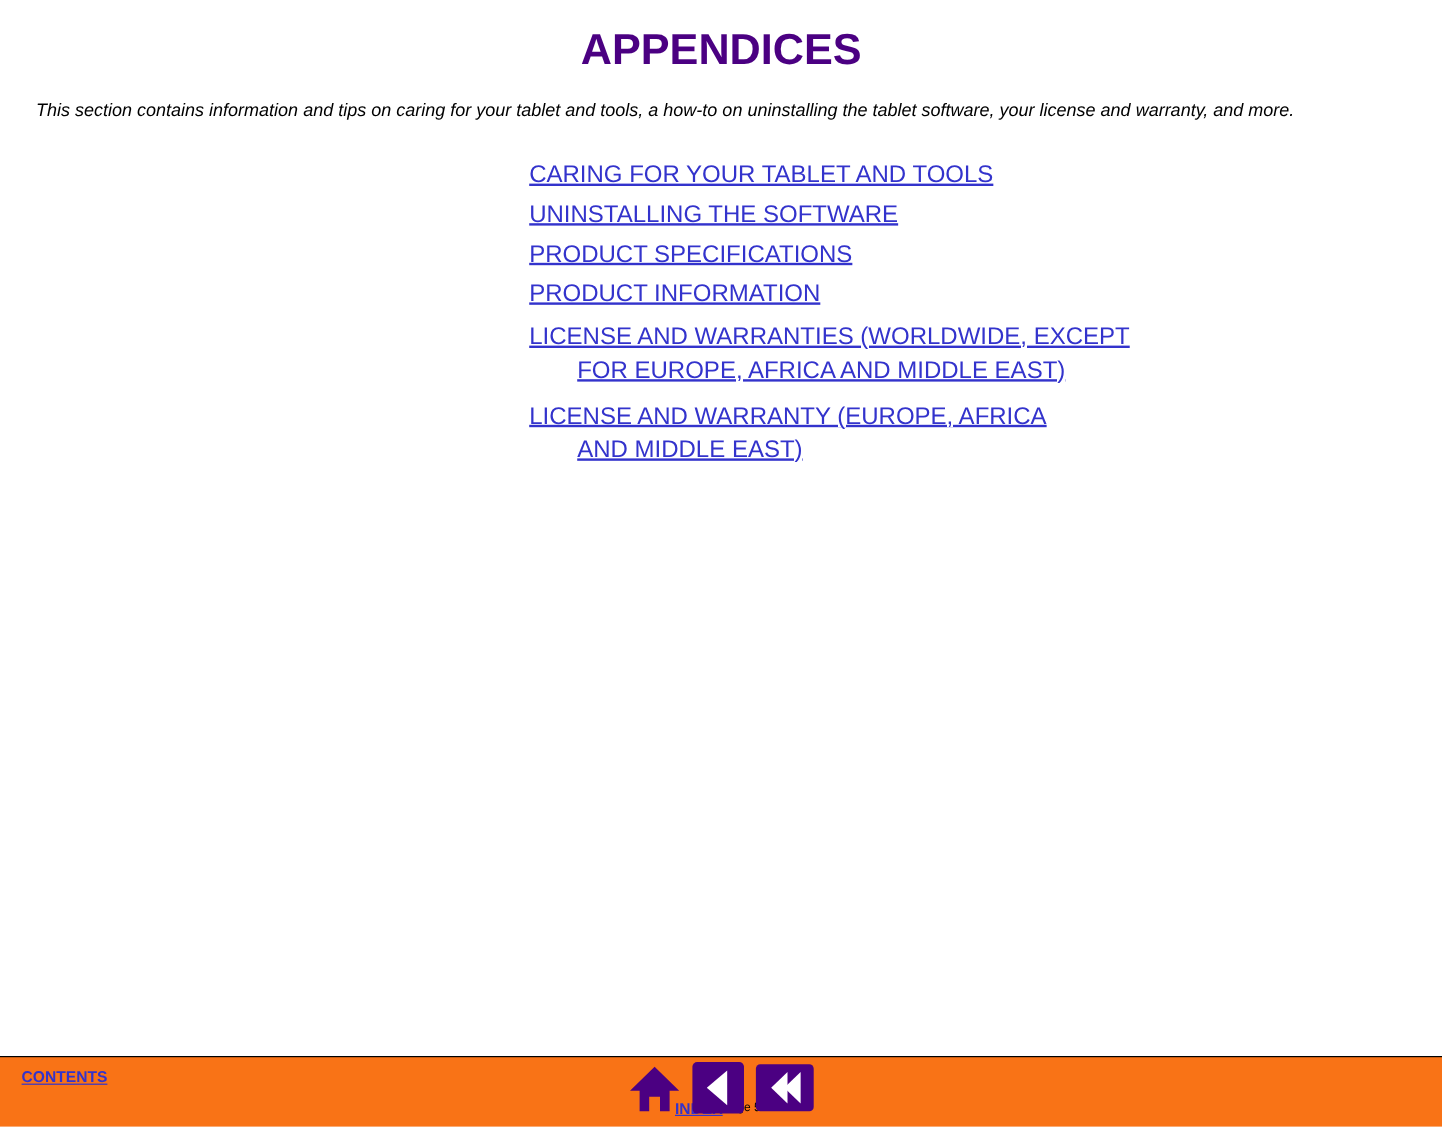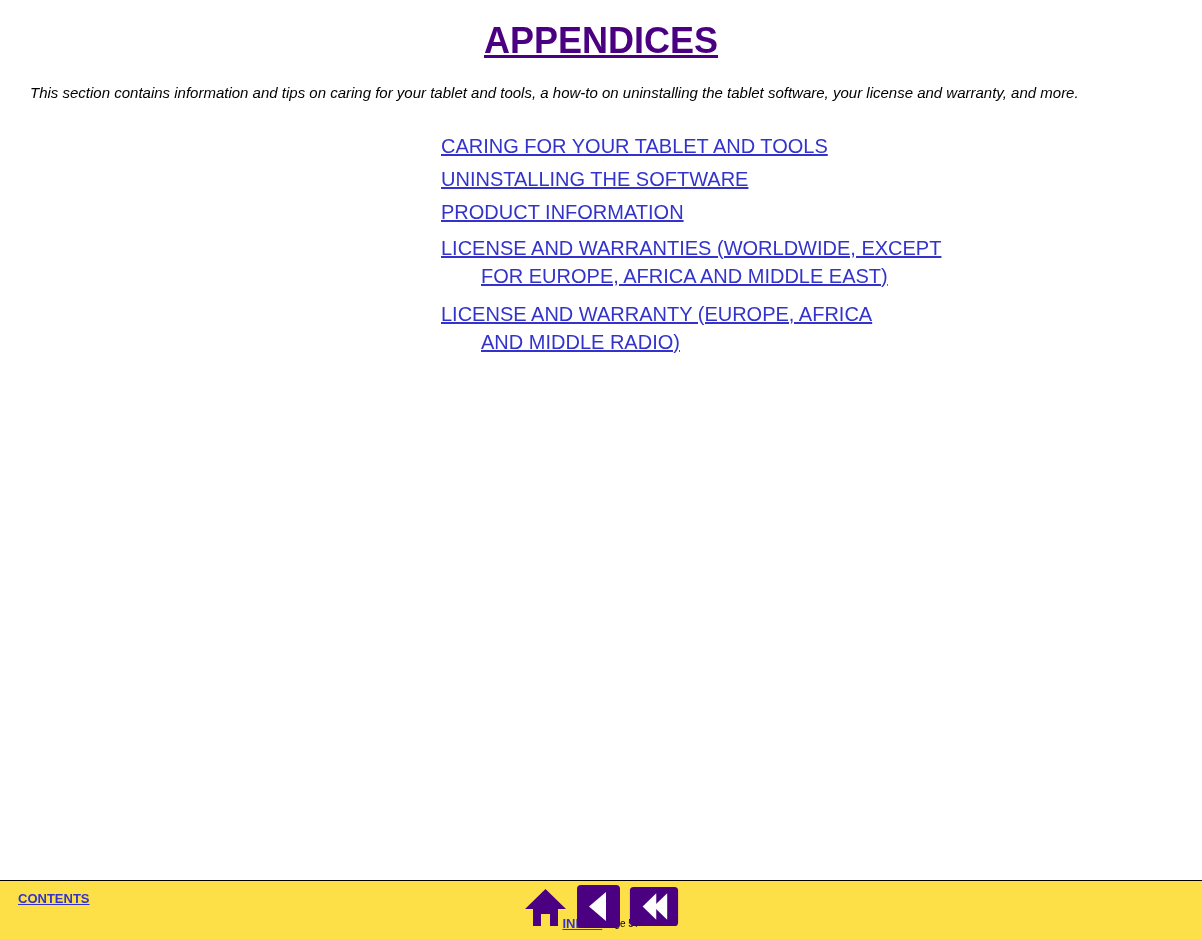--- a/index.html
+++ b/index.html
@@ -17,21 +17,20 @@
     .main-content {
       padding: 20px 30px 20px 30px;
       height: 830px;
     }
 
     .page-title {
       text-align: center;
       font-size: 36px;
       font-weight: bold;
       color: #4B0082;
-      text-decoration: underline;
       margin-bottom: 20px;
     }
 
     .intro-text {
       font-size: 15px;
       color: #000000;
       line-height: 1.5;
       margin-bottom: 30px;
       font-style: italic;
     }
@@ -57,21 +56,21 @@
       width: 520px;
     }
 
     
     .footer {
       position: absolute;
       bottom: 0;
       left: 0;
       right: 0;
       border-top: 1px solid #000000;
-      background: #fde047;
+      background: #f97316;
     }
 
     .footer-top-row {
       padding: 8px 18px 4px 18px;
       border-bottom: none;
     }
 
     .footer-bottom-row {
       display: flex;
       align-items: center;
@@ -131,36 +130,39 @@
   <div class="toc-container">
 
     <div class="toc-item">
       <a class="toc-link" href="#">CARING FOR YOUR TABLET AND TOOLS</a>
     </div>
 
     <div class="toc-item">
       <a class="toc-link" href="#">UNINSTALLING THE SOFTWARE</a>
     </div>
 
+    <div class="toc-item">
+      <a class="toc-link" href="#">PRODUCT SPECIFICATIONS</a>
+    </div>
 
     <div class="toc-item">
       <a class="toc-link" href="#">PRODUCT INFORMATION</a>
     </div>
 
 
 
     <div class="toc-item">
       <a class="toc-link" href="#" style="display:block; line-height:1.4;">LICENSE AND WARRANTIES (WORLDWIDE, EXCEPT<br>
         <span style="padding-left:40px;">FOR EUROPE, AFRICA AND MIDDLE EAST)</span>
       </a>
     </div>
 
     <div class="toc-item">
       <a class="toc-link" href="#" style="display:block; line-height:1.4;">LICENSE AND WARRANTY (EUROPE, AFRICA<br>
-        <span style="padding-left:40px;">AND MIDDLE RADIO)</span>
+        <span style="padding-left:40px;">AND MIDDLE EAST)</span>
       </a>
     </div>
 
   </div>
 </div>
 
 <div class="footer">
   <div class="footer-top-row">
     <a class="footer-link" href="#">CONTENTS</a>
   </div>

